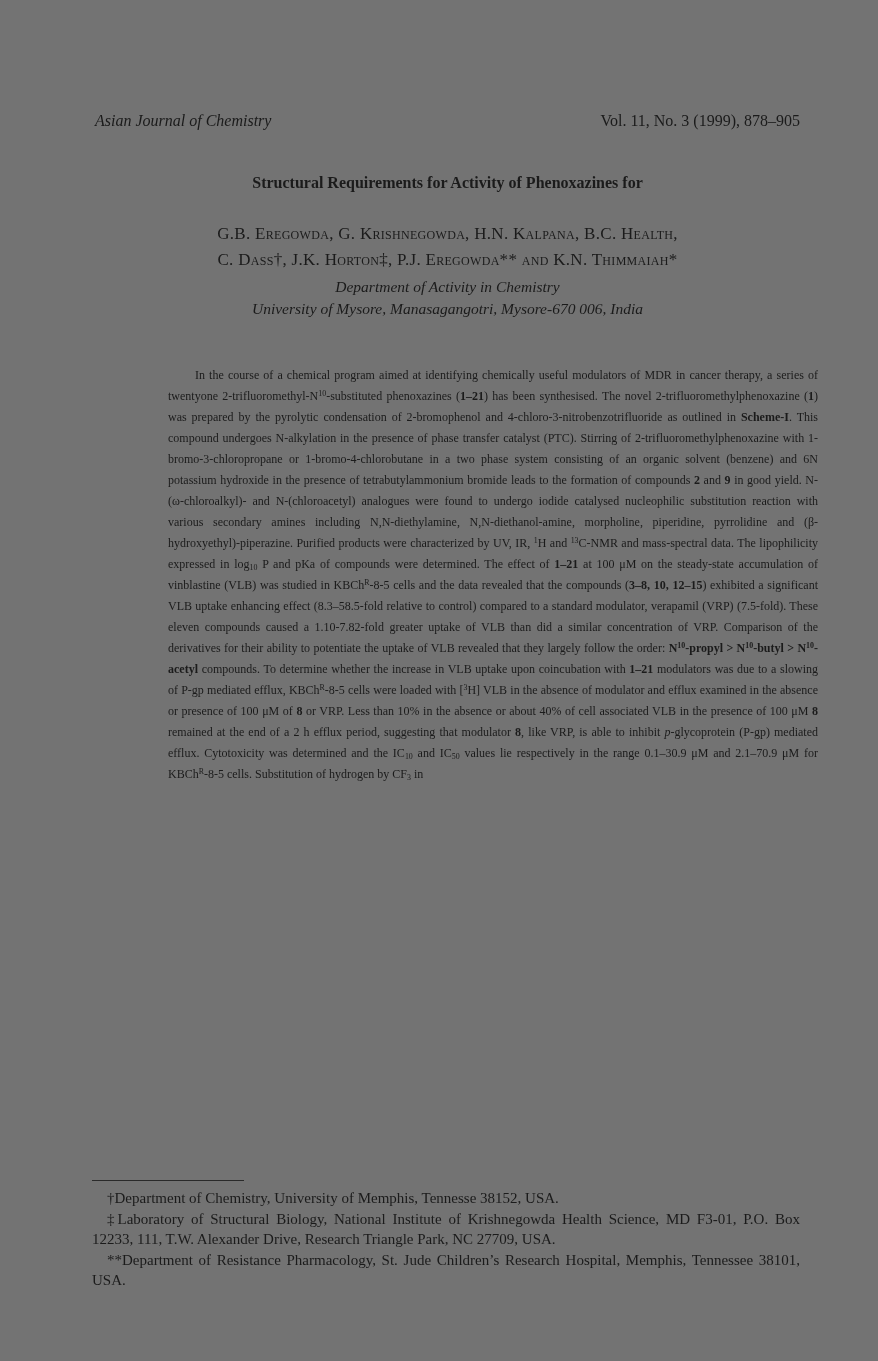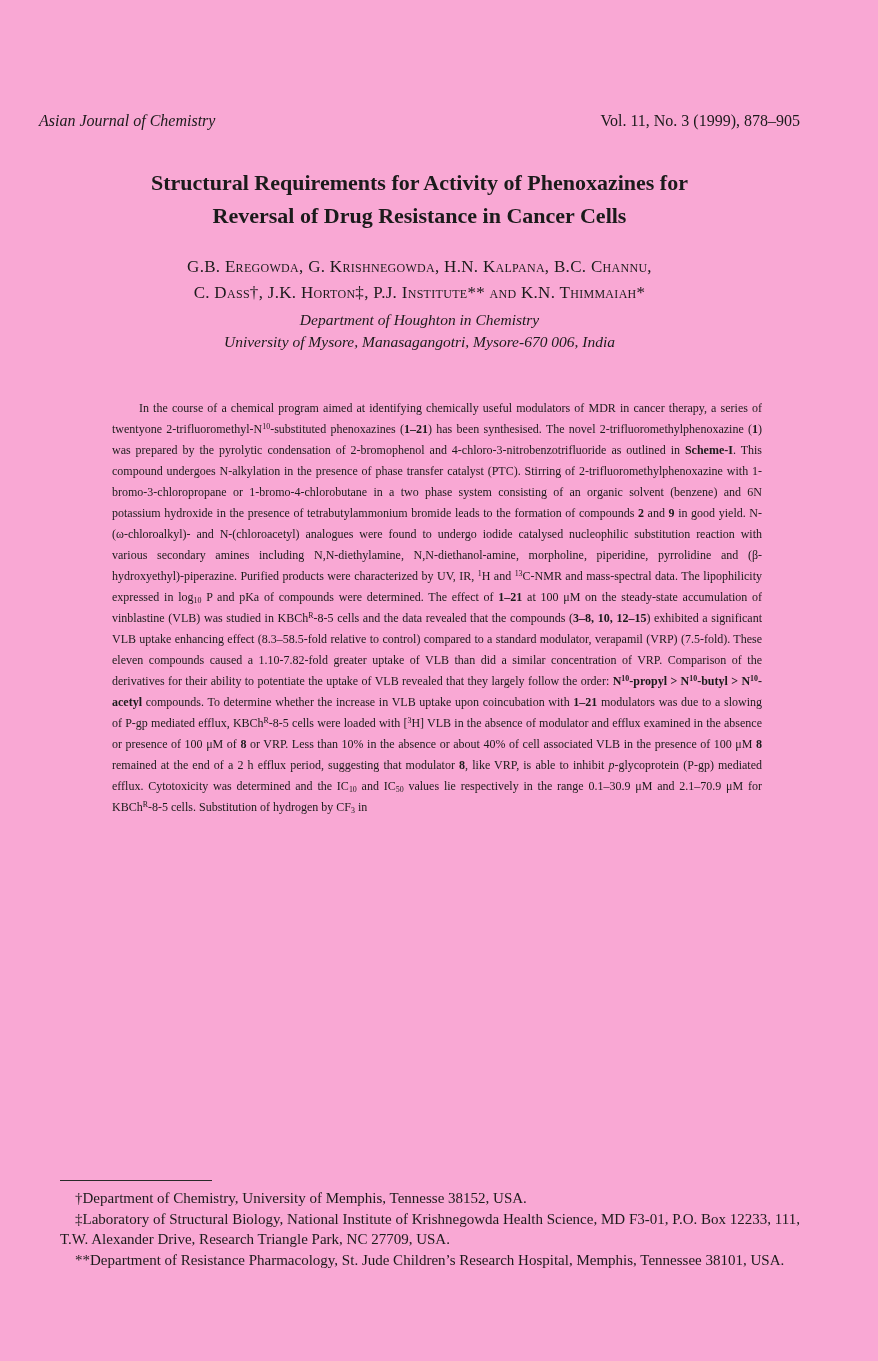--- a/index.html
+++ b/index.html
@@ -4,38 +4,38 @@
 <style>
   * { margin: 0; padding: 0; box-sizing: border-box; }
   html, body { background: #e9e7e2; }
   body { font-family: "Liberation Serif", "DejaVu Serif", serif; color: #1b1b1b; }
 
   .page {
     position: relative;
     width: 878px;
     height: 1361px;
     margin: 0 auto;
-    background: #f9a8d4;
-    padding: 90px 78px 0 39px;
+    background: #737373;
+    padding: 90px 78px 0 95px;
     overflow: hidden;
   }
 
   .page-header {
     display: flex;
     justify-content: space-between;
     align-items: baseline;
     font-size: 16px;
   }
   .journal-name { font-style: italic; }
   .volume-info { font-style: normal; margin-top: 22px; }
 
   .article-title {
     margin-top: 36px;
     text-align: center;
-    font-size: 22px;
+    font-size: 16px;
     font-weight: bold;
     line-height: 33px;
   }
 
   .author-list {
     margin-top: 22px;
     text-align: center;
     font-size: 17px;
     line-height: 26px;
     font-variant: small-caps;
@@ -59,21 +59,21 @@
     text-align: justify;
     text-indent: 27px;
   }
   .run-b { font-weight: bold; }
   .run-i { font-style: italic; }
   .run-sup { font-size: 0.66em; position: relative; top: -0.45em; line-height: 0; }
   .run-sub { font-size: 0.66em; position: relative; top: 0.28em; line-height: 0; }
 
   .footnotes-block {
     position: absolute;
-    left: 60px;
+    left: 92px;
     right: 78px;
     top: 1180px;
     font-size: 15px;
     line-height: 20.5px;
   }
   .footnote-divider {
     width: 152px;
     border: 0;
     border-top: 1.6px solid #2a2a2a;
     margin-bottom: 7px;
@@ -88,30 +88,29 @@
 
 <div class="page">
 
   <div class="page-header">
     <span class="journal-name">Asian Journal of Chemistry</span>
     <span class="volume-info">Vol. 11, No. 3 (1999), 878–905</span>
   </div>
 
   <h1 class="article-title">
     <div>Structural Requirements for Activity of Phenoxazines for</div>
-    <div>Reversal of Drug Resistance in Cancer Cells</div>
   </h1>
 
   <div class="author-list">
-    <div>G.B. Eregowda, G. Krishnegowda, H.N. Kalpana, B.C. Channu,</div>
-    <div>C. Dass†, J.K. Horton‡, P.J. Institute** and K.N. Thimmaiah*</div>
+    <div>G.B. Eregowda, G. Krishnegowda, H.N. Kalpana, B.C. Health,</div>
+    <div>C. Dass†, J.K. Horton‡, P.J. Eregowda** and K.N. Thimmaiah*</div>
   </div>
 
   <div class="affiliation">
-    <div>Department of Houghton in Chemistry</div>
+    <div>Department of Activity in Chemistry</div>
     <div>University of Mysore, Manasagangotri, Mysore-670 006, India</div>
   </div>
 
   <div class="abstract"><span>In the course of a chemical program aimed at identifying chemically useful modulators of MDR in cancer therapy, a series of twentyone 2-trifluoromethyl-N</span><span class="run-sup">10</span><span>-substituted phenoxazines (</span><span class="run-b">1–21</span><span>) has been synthesised. The novel 2-trifluoromethylphenoxazine (</span><span class="run-b">1</span><span>) was prepared by the pyrolytic condensation of 2-bromophenol and 4-chloro-3-nitrobenzotrifluoride as outlined in </span><span class="run-b">Scheme-I</span><span>. This compound undergoes N-alkylation in the presence of phase transfer catalyst (PTC). Stirring of 2-trifluoromethylphenoxazine with 1-bromo-3-chloropropane or 1-bromo-4-chlorobutane in a two phase system consisting of an organic solvent (benzene) and 6N potassium hydroxide in the presence of tetrabutylammonium bromide leads to the formation of compounds </span><span class="run-b">2</span><span> and </span><span class="run-b">9</span><span> in good yield. N-(ω-chloroalkyl)- and N-(chloroacetyl) analogues were found to undergo iodide catalysed nucleophilic substitution reaction with various secondary amines including N,N-diethylamine, N,N-diethanol-amine, morpholine, piperidine, pyrrolidine and (β-hydroxyethyl)-piperazine. Purified products were characterized by UV, IR, </span><span class="run-sup">1</span><span>H and </span><span class="run-sup">13</span><span>C-NMR and mass-spectral data. The lipophilicity expressed in log</span><span class="run-sub">10</span><span> P and pKa of compounds were determined. The effect of </span><span class="run-b">1–21</span><span> at 100 μM on the steady-state accumulation of vinblastine (VLB) was studied in KBCh</span><span class="run-sup">R</span><span>-8-5 cells and the data revealed that the compounds (</span><span class="run-b">3–8, 10, 12–15</span><span>) exhibited a significant VLB uptake enhancing effect (8.3–58.5-fold relative to control) compared to a standard modulator, verapamil (VRP) (7.5-fold). These eleven compounds caused a 1.10-7.82-fold greater uptake of VLB than did a similar concentration of VRP. Comparison of the derivatives for their ability to potentiate the uptake of VLB revealed that they largely follow the order: </span><span class="run-b">N</span><span class="run-b run-sup">10</span><span class="run-b">-propyl &gt; N</span><span class="run-b run-sup">10</span><span class="run-b">-butyl &gt; N</span><span class="run-b run-sup">10</span><span class="run-b">-acetyl</span><span> compounds. To determine whether the increase in VLB uptake upon coincubation with </span><span class="run-b">1–21</span><span> modulators was due to a slowing of P-gp mediated efflux, KBCh</span><span class="run-sup">R</span><span>-8-5 cells were loaded with [</span><span class="run-sup">3</span><span>H] VLB in the absence of modulator and efflux examined in the absence or presence of 100 μM of </span><span class="run-b">8</span><span> or VRP. Less than 10% in the absence or about 40% of cell associated VLB in the presence of 100 μM </span><span class="run-b">8</span><span> remained at the end of a 2 h efflux period, suggesting that modulator </span><span class="run-b">8</span><span>, like VRP, is able to inhibit </span><span class="run-i">p</span><span>-glycoprotein (P-gp) mediated efflux. Cytotoxicity was determined and the IC</span><span class="run-sub">10</span><span> and IC</span><span class="run-sub">50</span><span> values lie respectively in the range 0.1–30.9 μM and 2.1–70.9 μM for KBCh</span><span class="run-sup">R</span><span>-8-5 cells. Substitution of hydrogen by CF</span><span class="run-sub">3</span><span> in</span></div>
 
   <div class="footnotes-block">
     <hr class="footnote-divider">
     <p>†Department of Chemistry, University of Memphis, Tennesse 38152, USA.</p>
     <p>‡Laboratory of Structural Biology, National Institute of Krishnegowda Health Science, MD F3-01, P.O. Box 12233, 111, T.W. Alexander Drive, Research Triangle Park, NC 27709, USA.</p>
     <p>**Department of Resistance Pharmacology, St. Jude Children’s Research Hospital, Memphis, Tennessee 38101, USA.</p>

